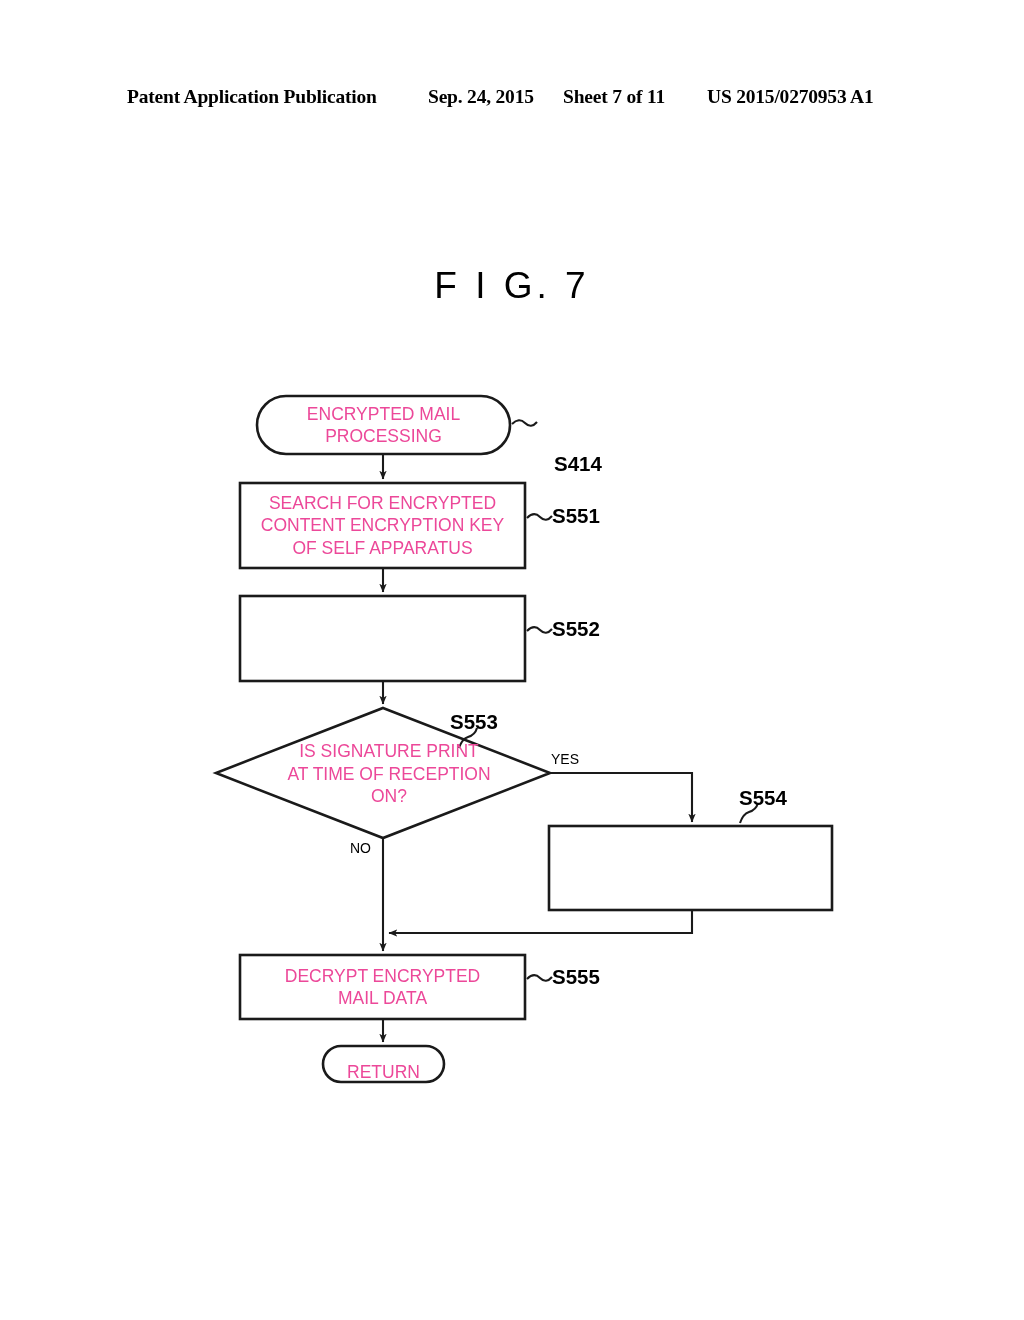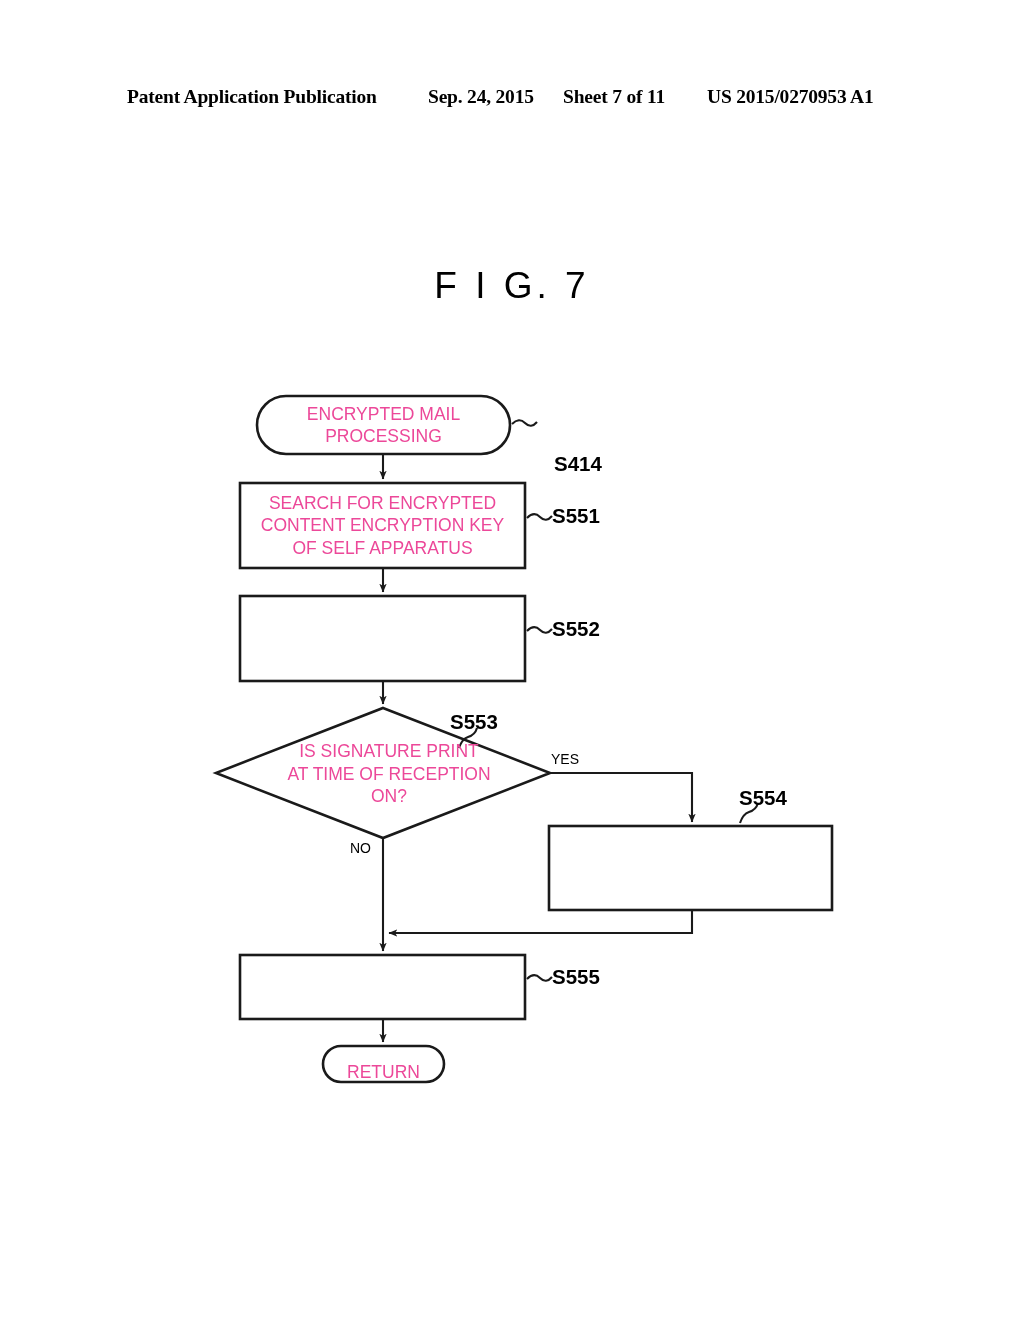--- a/index.html
+++ b/index.html
@@ -170,20 +170,24 @@
   </div>
 
 
   <div class="node-text" style="left:239px; top:740px; width:300px; height:68px;">
     <div>IS SIGNATURE PRINT</div>
     <div>AT TIME OF RECEPTION</div>
     <div>ON?</div>
   </div>
 
 
+  <div class="node-text" style="left:240px; top:955px; width:285px; height:64px;">
+    <div>DECRYPT ENCRYPTED</div>
+    <div>MAIL DATA</div>
+  </div>
 
   <div class="node-text" style="left:323px; top:1046px; width:121px; height:52px;">
     <div>RETURN</div>
   </div>
 
   <div class="step-label" style="left:554px; top:410px;margin-top:42px;">S414</div>
   <div class="step-label" style="left:552px; top:504px;">S551</div>
   <div class="step-label" style="left:552px; top:617px;">S552</div>
   <div class="step-label" style="left:450px; top:710px;">S553</div>
   <div class="step-label" style="left:739px; top:786px;">S554</div>

